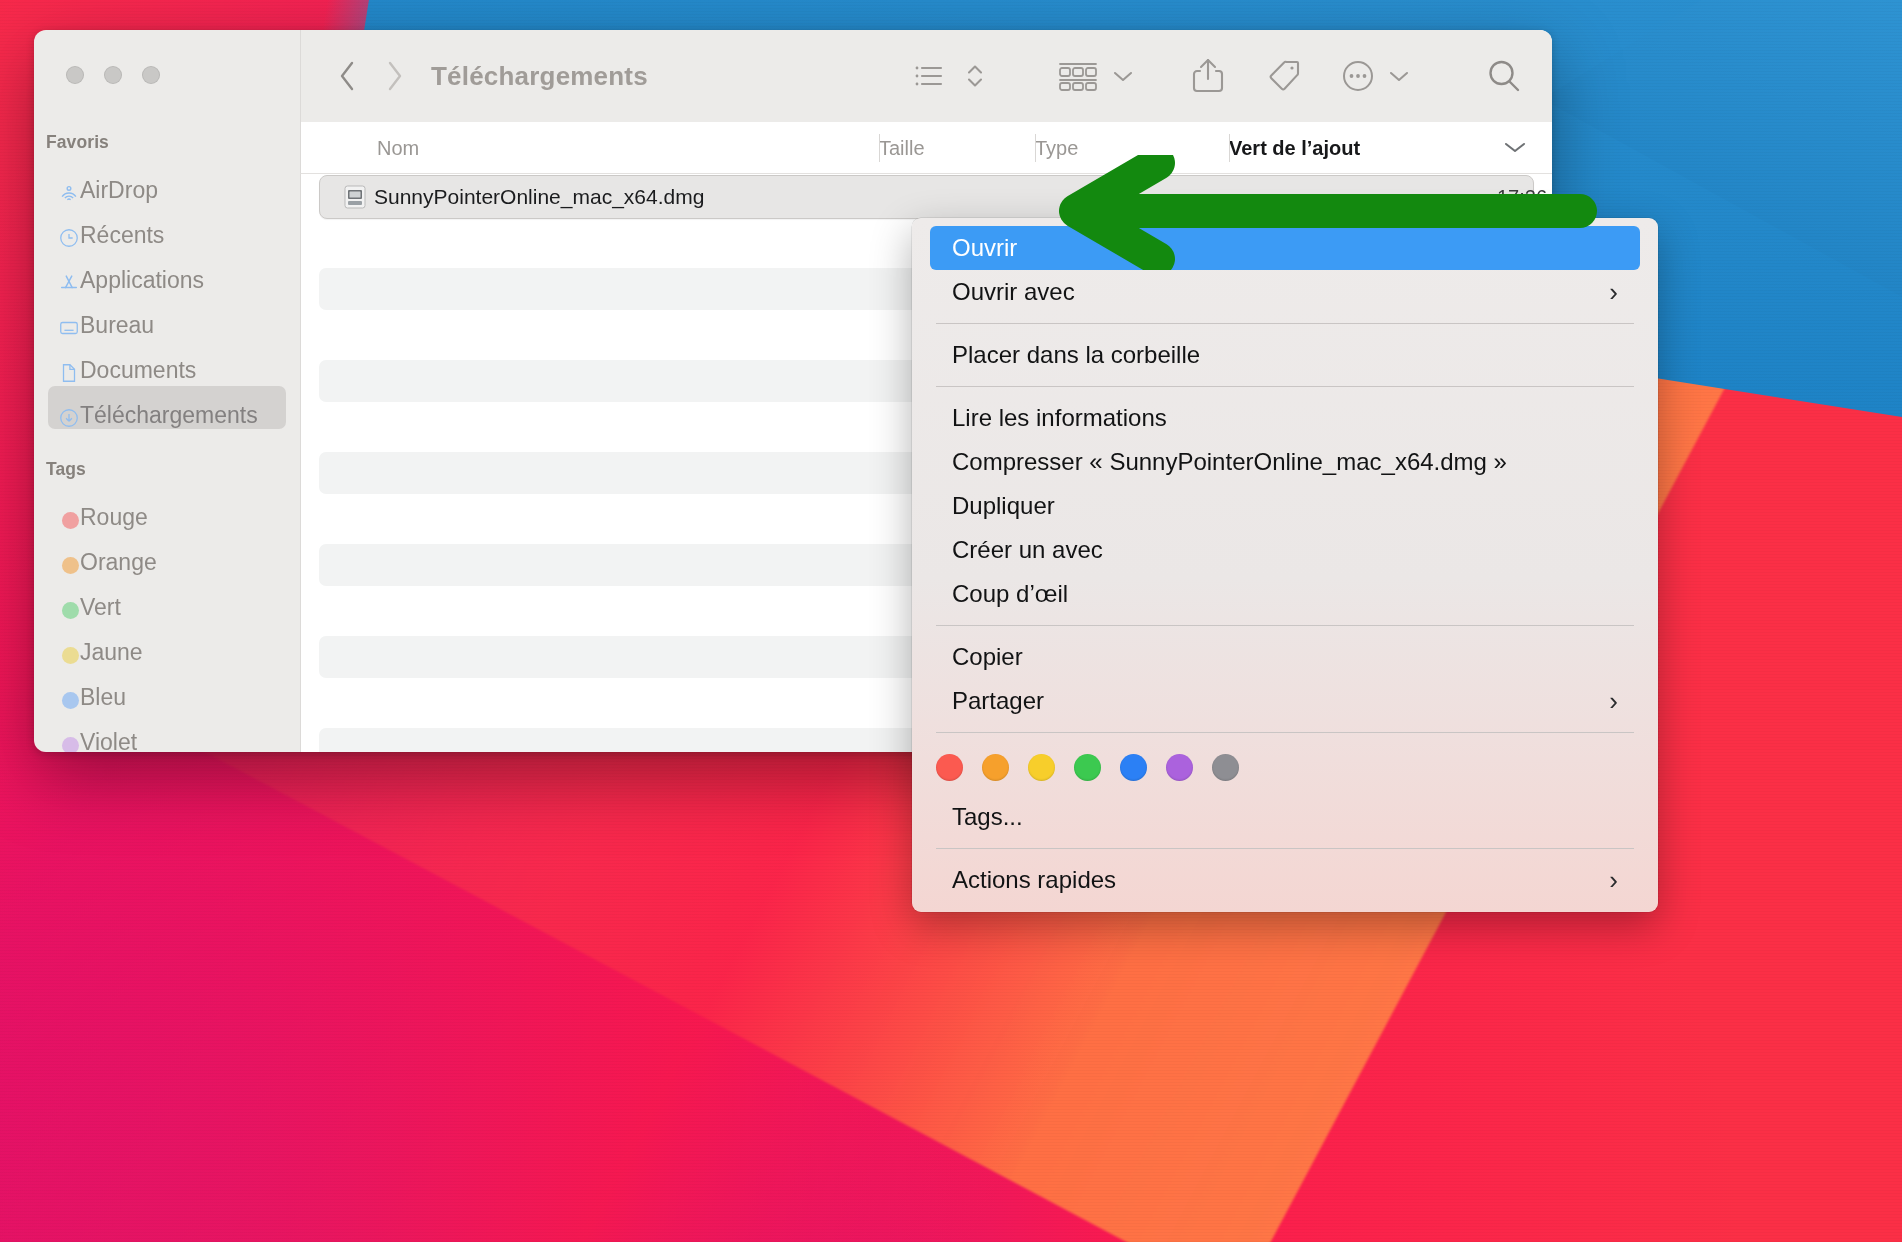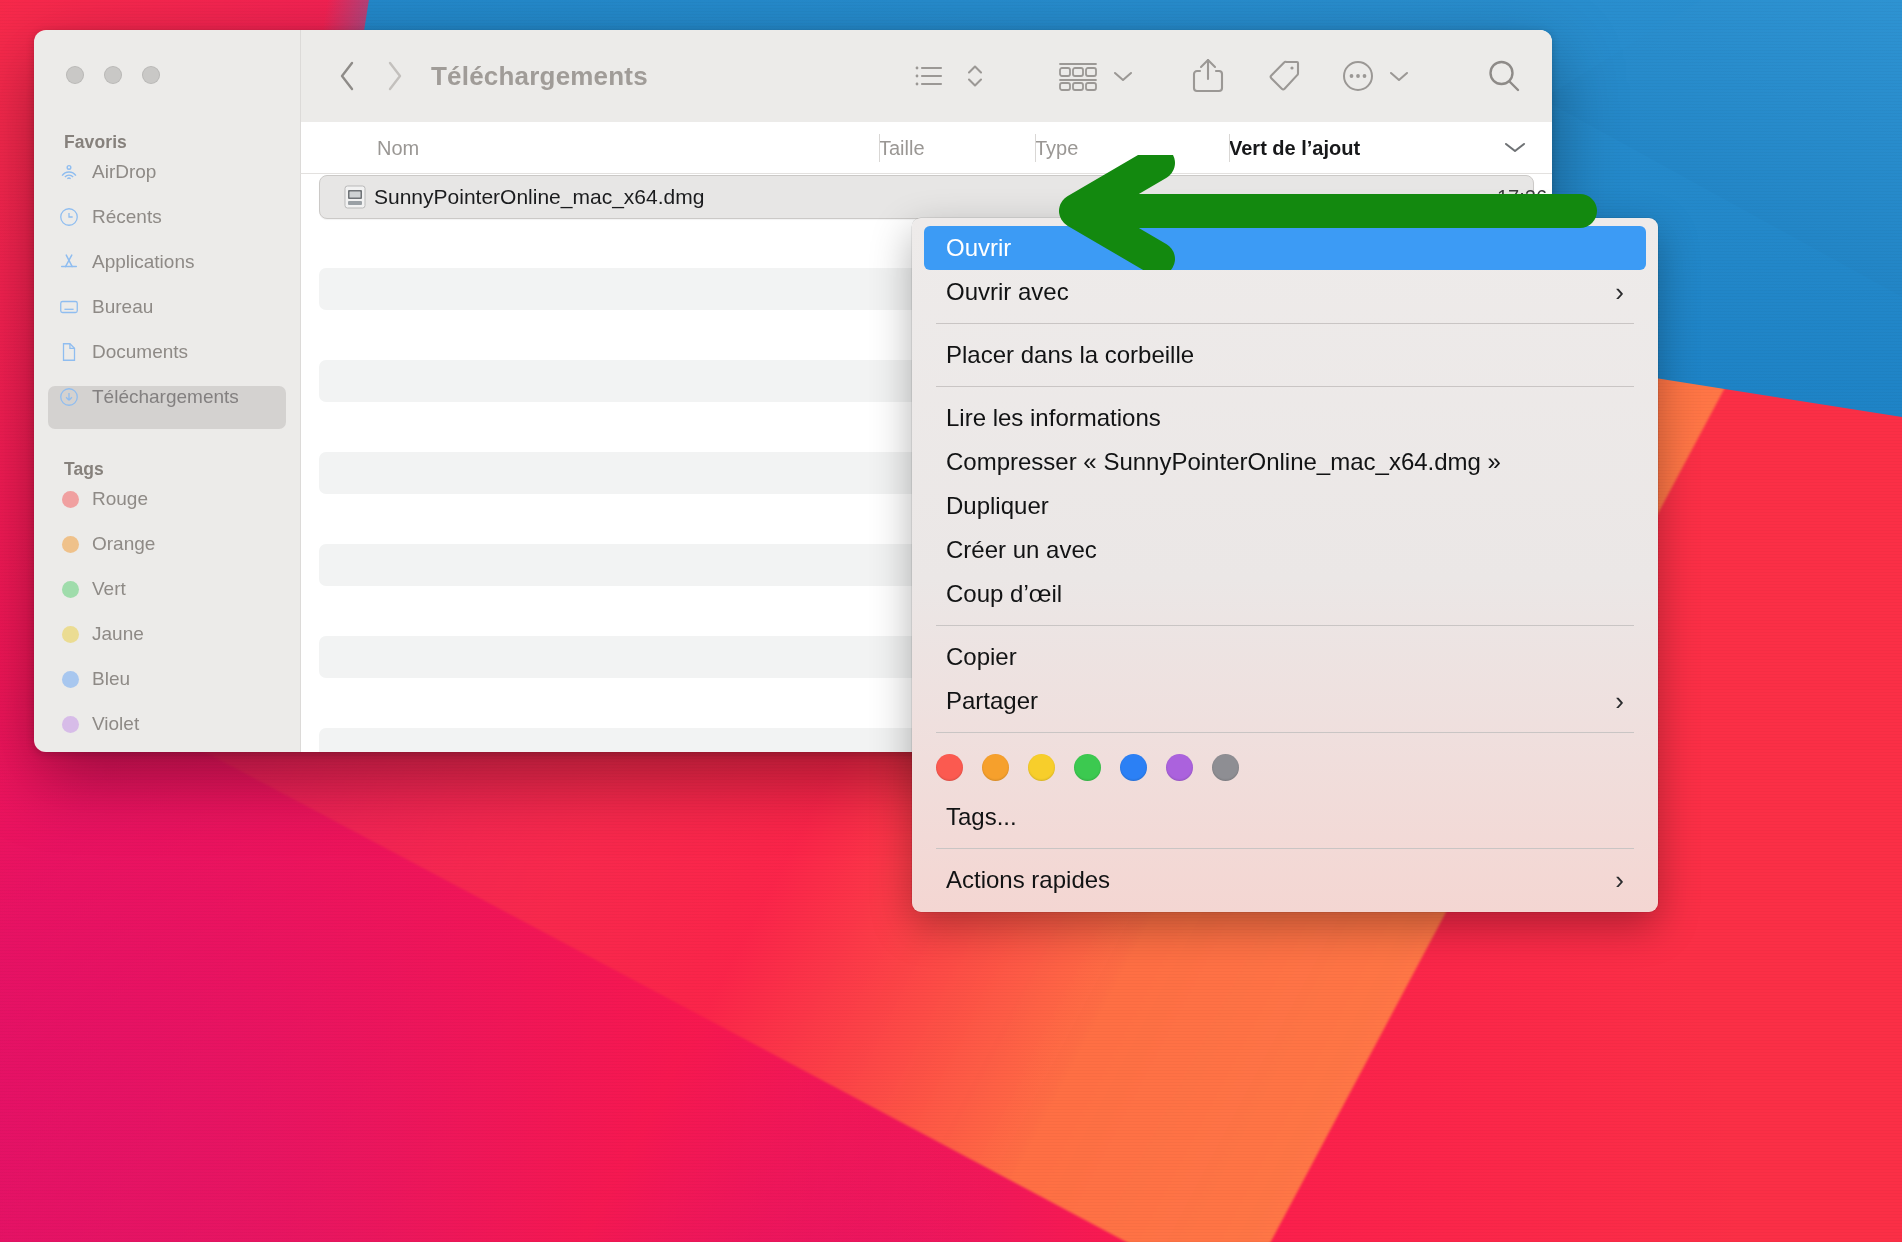--- a/index.html
+++ b/index.html
@@ -60,26 +60,26 @@
   
   #sidebar {
     width:266px; flex:0 0 266px; background:#ecebe9;
     padding-top:14px; position:relative;
   }
   .traffic { position:absolute; top:36px; left:32px; display:flex; gap:20px; }
   .tl { width:18px; height:18px; border-radius:50%; background:#c9c8c6;
         border:.5px solid rgba(0,0,0,.08); }
   .sb-scroll { padding-top:88px; }
   .sb-head { font-size:17.5px; font-weight:bold; color:#86817c;
-             padding:0 0 8px 30px; letter-spacing:.1px; }
+             padding:0 0 8px 12px; letter-spacing:.1px; }
   .sb-head.tags-head { padding-top:28px; }
   .sb-item {
-    display:flex; align-items:flex-start; gap:12px;
+    display:flex; align-items:flex-end; gap:0;
     height:43px; margin:0 14px 2px 14px; padding:0 10px;
-    border-radius:7px; color:#8e8a86; font-size:19px; white-space:nowrap;
+    border-radius:7px; color:#8e8a86; font-size:23px; white-space:nowrap;
   }
   .sb-item.sel { background:#d4d2d0; color:#838080; }
   .sb-ico { width:22px; height:22px; flex:0 0 22px; display:flex; align-items:center; justify-content:center; }
   .sb-ico svg { width:22px; height:22px; display:block; }
   .dot { width:17px; height:17px; border-radius:50%; display:block; margin-left:2px; }
 
   
   #main { flex:1; display:flex; flex-direction:column; background:#fff; min-width:0; position:relative; }
   #toolbar {
     height:92px; flex:0 0 92px; background:#ecebe9;
@@ -125,21 +125,21 @@
 
   
   #ctxmenu {
     position:absolute; left:912px; top:218px; width:746px;
     border-radius:9px;
     background:linear-gradient(180deg,#eeebea 0%, #ebe7e6 52%, #f0dedc 78%, #f4d6d2 100%);
     box-shadow:0 14px 42px rgba(0,0,0,.30), 0 0 0 .5px rgba(0,0,0,.14);
     padding:8px 0 10px 0;
     font-size:24px; color:#121314;
   }
-  .mi { height:44px; display:flex; align-items:center; padding:0 22px 0 22px; margin:0 12px;
+  .mi { height:44px; display:flex; align-items:center; padding:0 22px 0 22px; margin:0 18px;
         border-radius:6px; white-space:nowrap; }
   .mi.hl { background:#3c9bf5; color:#fff; }
   .mi .arrow { margin-left:auto; font-size:26px; color:#2a2b2d; line-height:1; }
   .sep { height:1px; background:#c9c5c4; margin:9px 24px; }
   .swatches { display:flex; gap:19px; padding:12px 24px 14px 24px; }
   .sw { width:27px; height:27px; border-radius:50%; box-shadow:inset 0 -1px 2px rgba(0,0,0,.14); }
 
   
   #green-arrow { position:absolute; left:1040px; top:155px; width:560px; height:115px; pointer-events:none; }
 </style>

